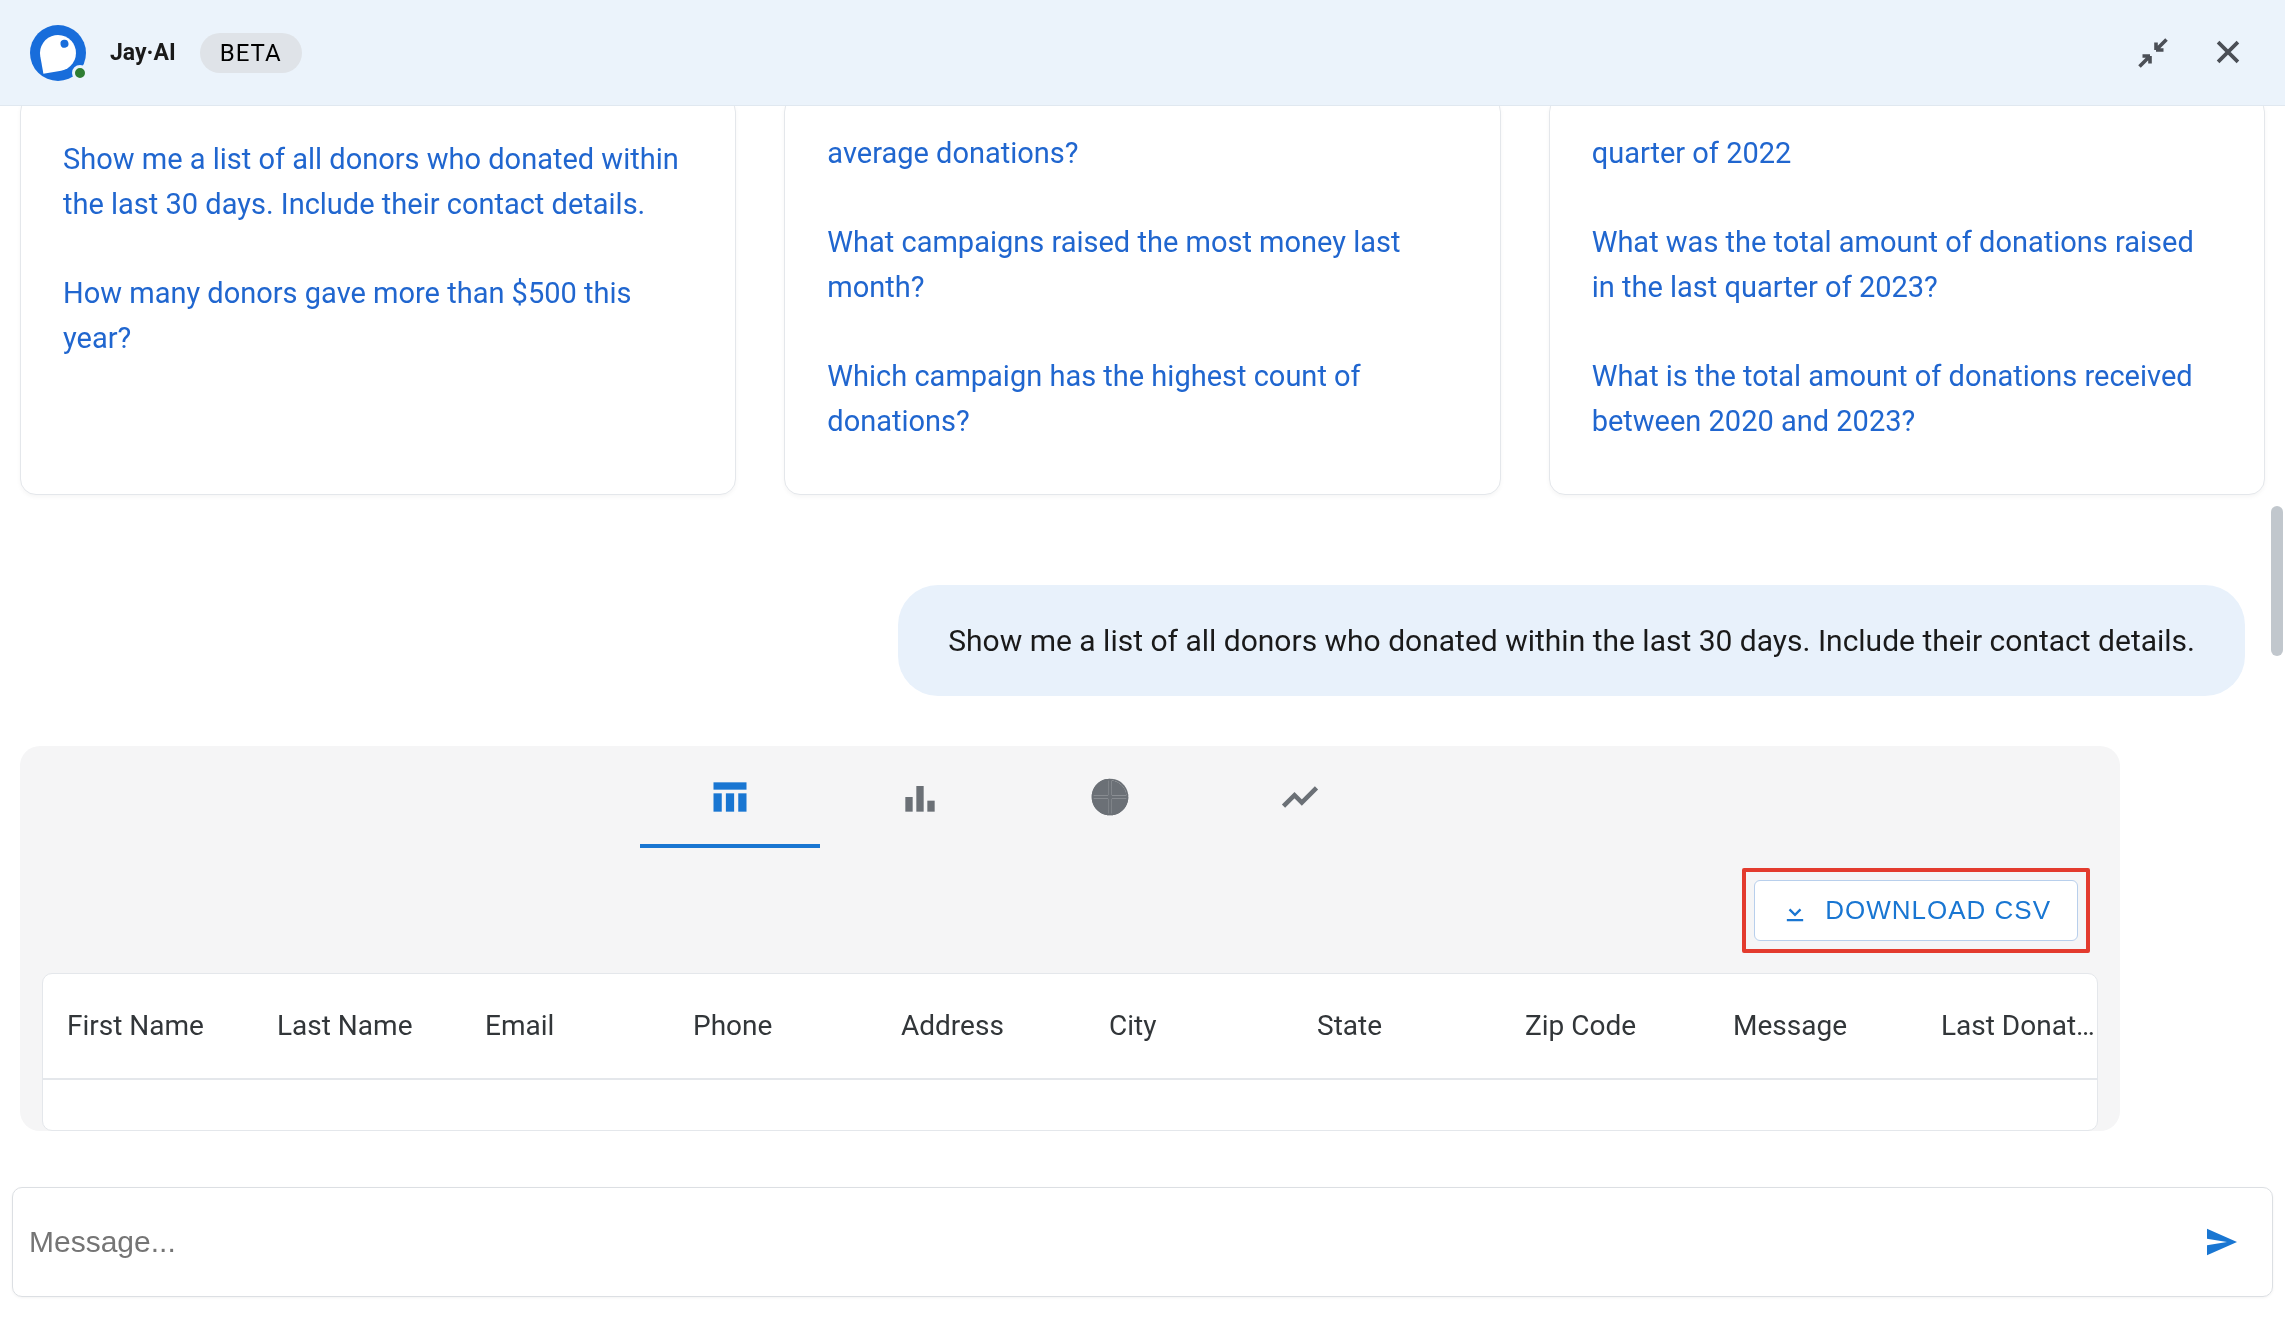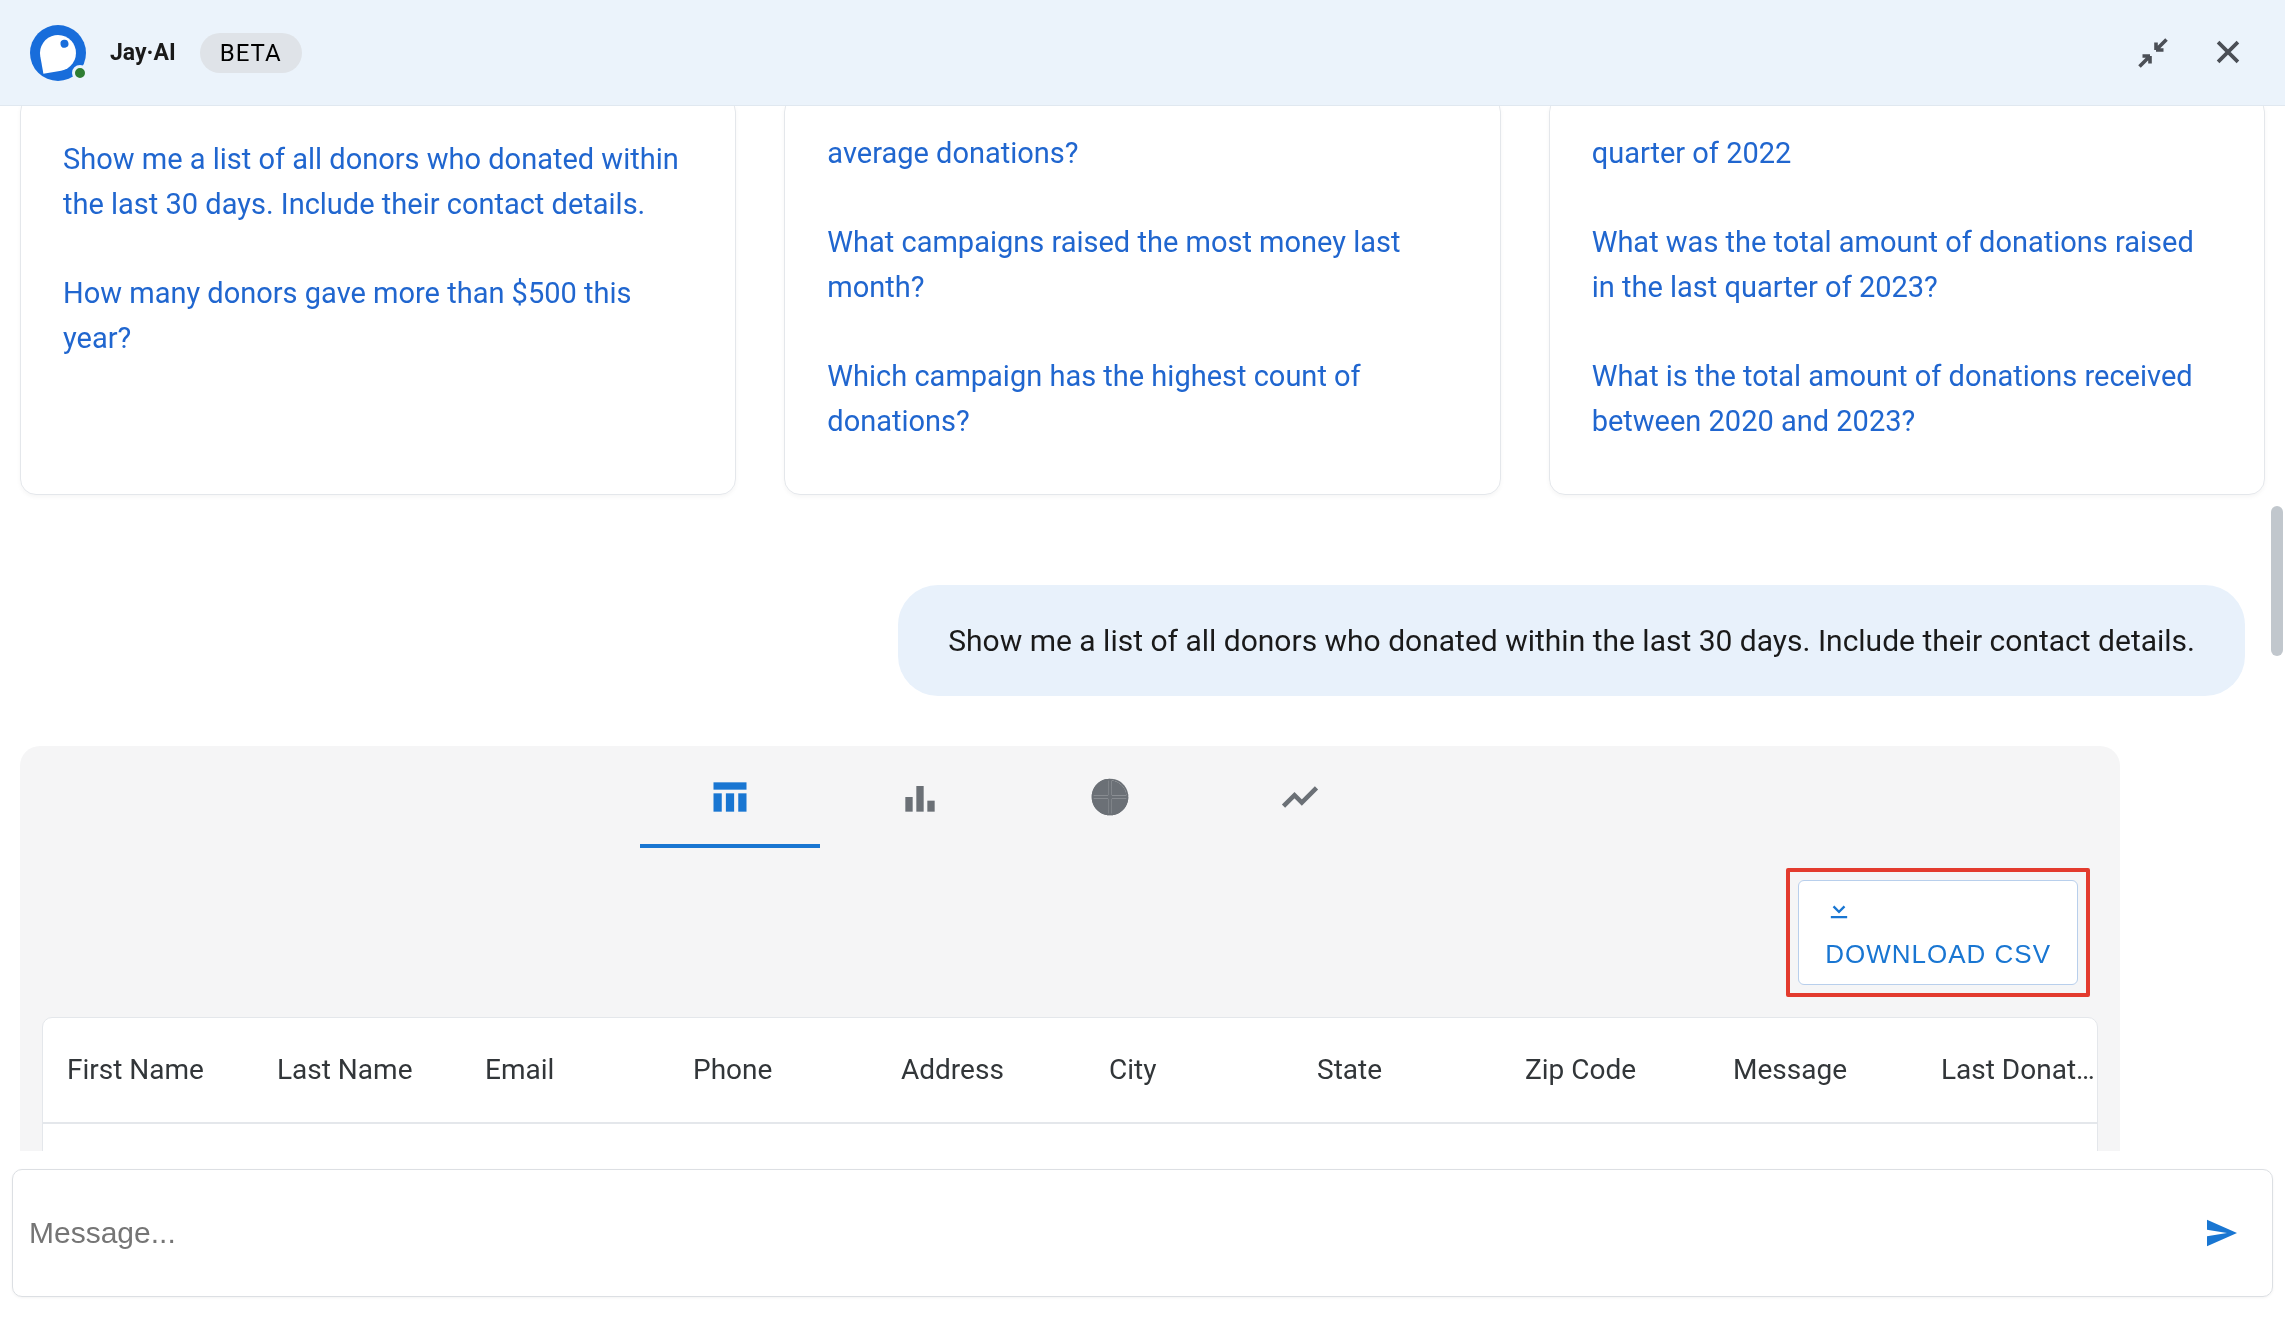--- a/index.html
+++ b/index.html
@@ -190,24 +190,23 @@
   .download-btn{
     border:1px solid #b8cfec;
     background:#fff;
     color:#1976d2;
     font-size:26px;
     font-weight:500;
     letter-spacing:1px;
     padding:14px 26px;
     border-radius:6px;
     display:flex;
-    align-items:flex-start;
+    align-items:flex-end;
     gap:16px;
     cursor:pointer;
-    flex-direction:column;
   }
 
   .table-wrap{
     background:#fff;
     border:1px solid #e4e7eb;
     border-radius:10px;
     margin: 0 22px 8px 22px;
     overflow:hidden;
   }
   .table-header{
@@ -236,21 +235,21 @@
   
   .footer{
     position:absolute;
     left:0; right:0; bottom:0;
     padding: 18px 12px 30px 12px;
     background:#fff;
   }
   .msg-box{
     border:1px solid #dcdfe3;
     border-radius:10px;
-    height:128px;
+    height:110px;
     display:flex;
     align-items:center;
     padding:0 30px 0 16px;
     box-shadow: 0 1px 3px rgba(0,0,0,0.05);
   }
   .msg-input{
     flex:1;
     border:none;
     outline:none;
     font-size:30px;

